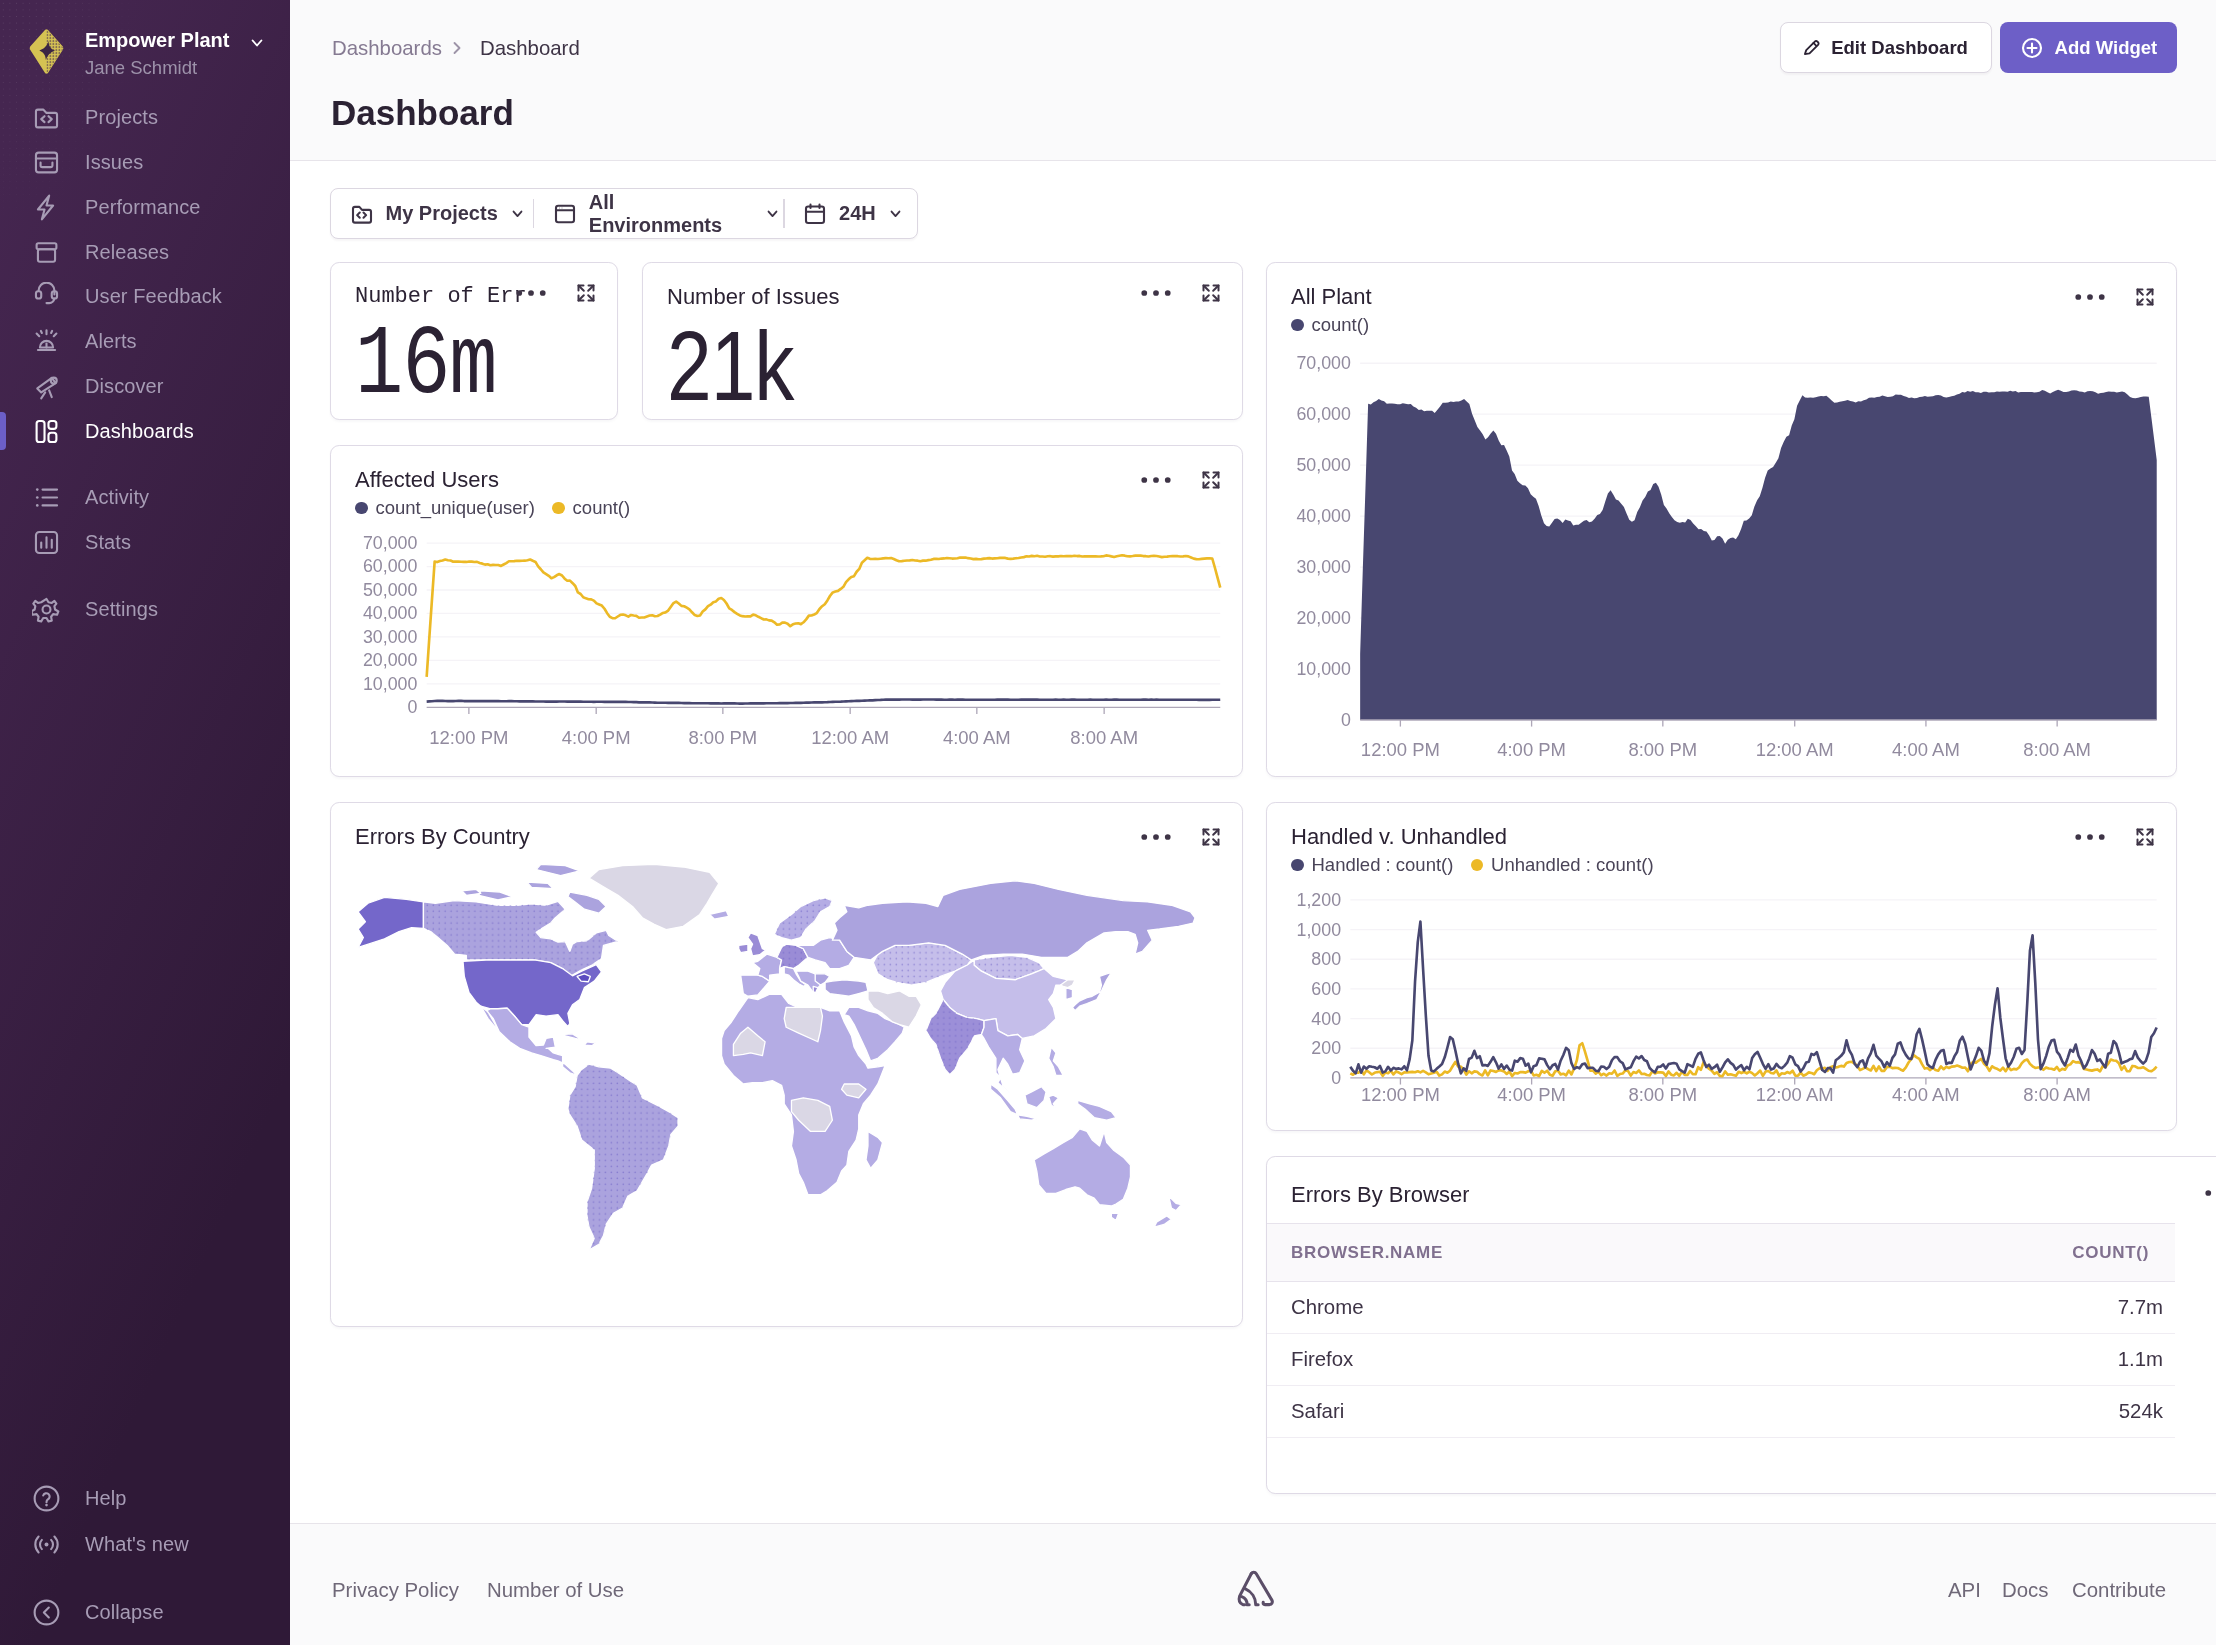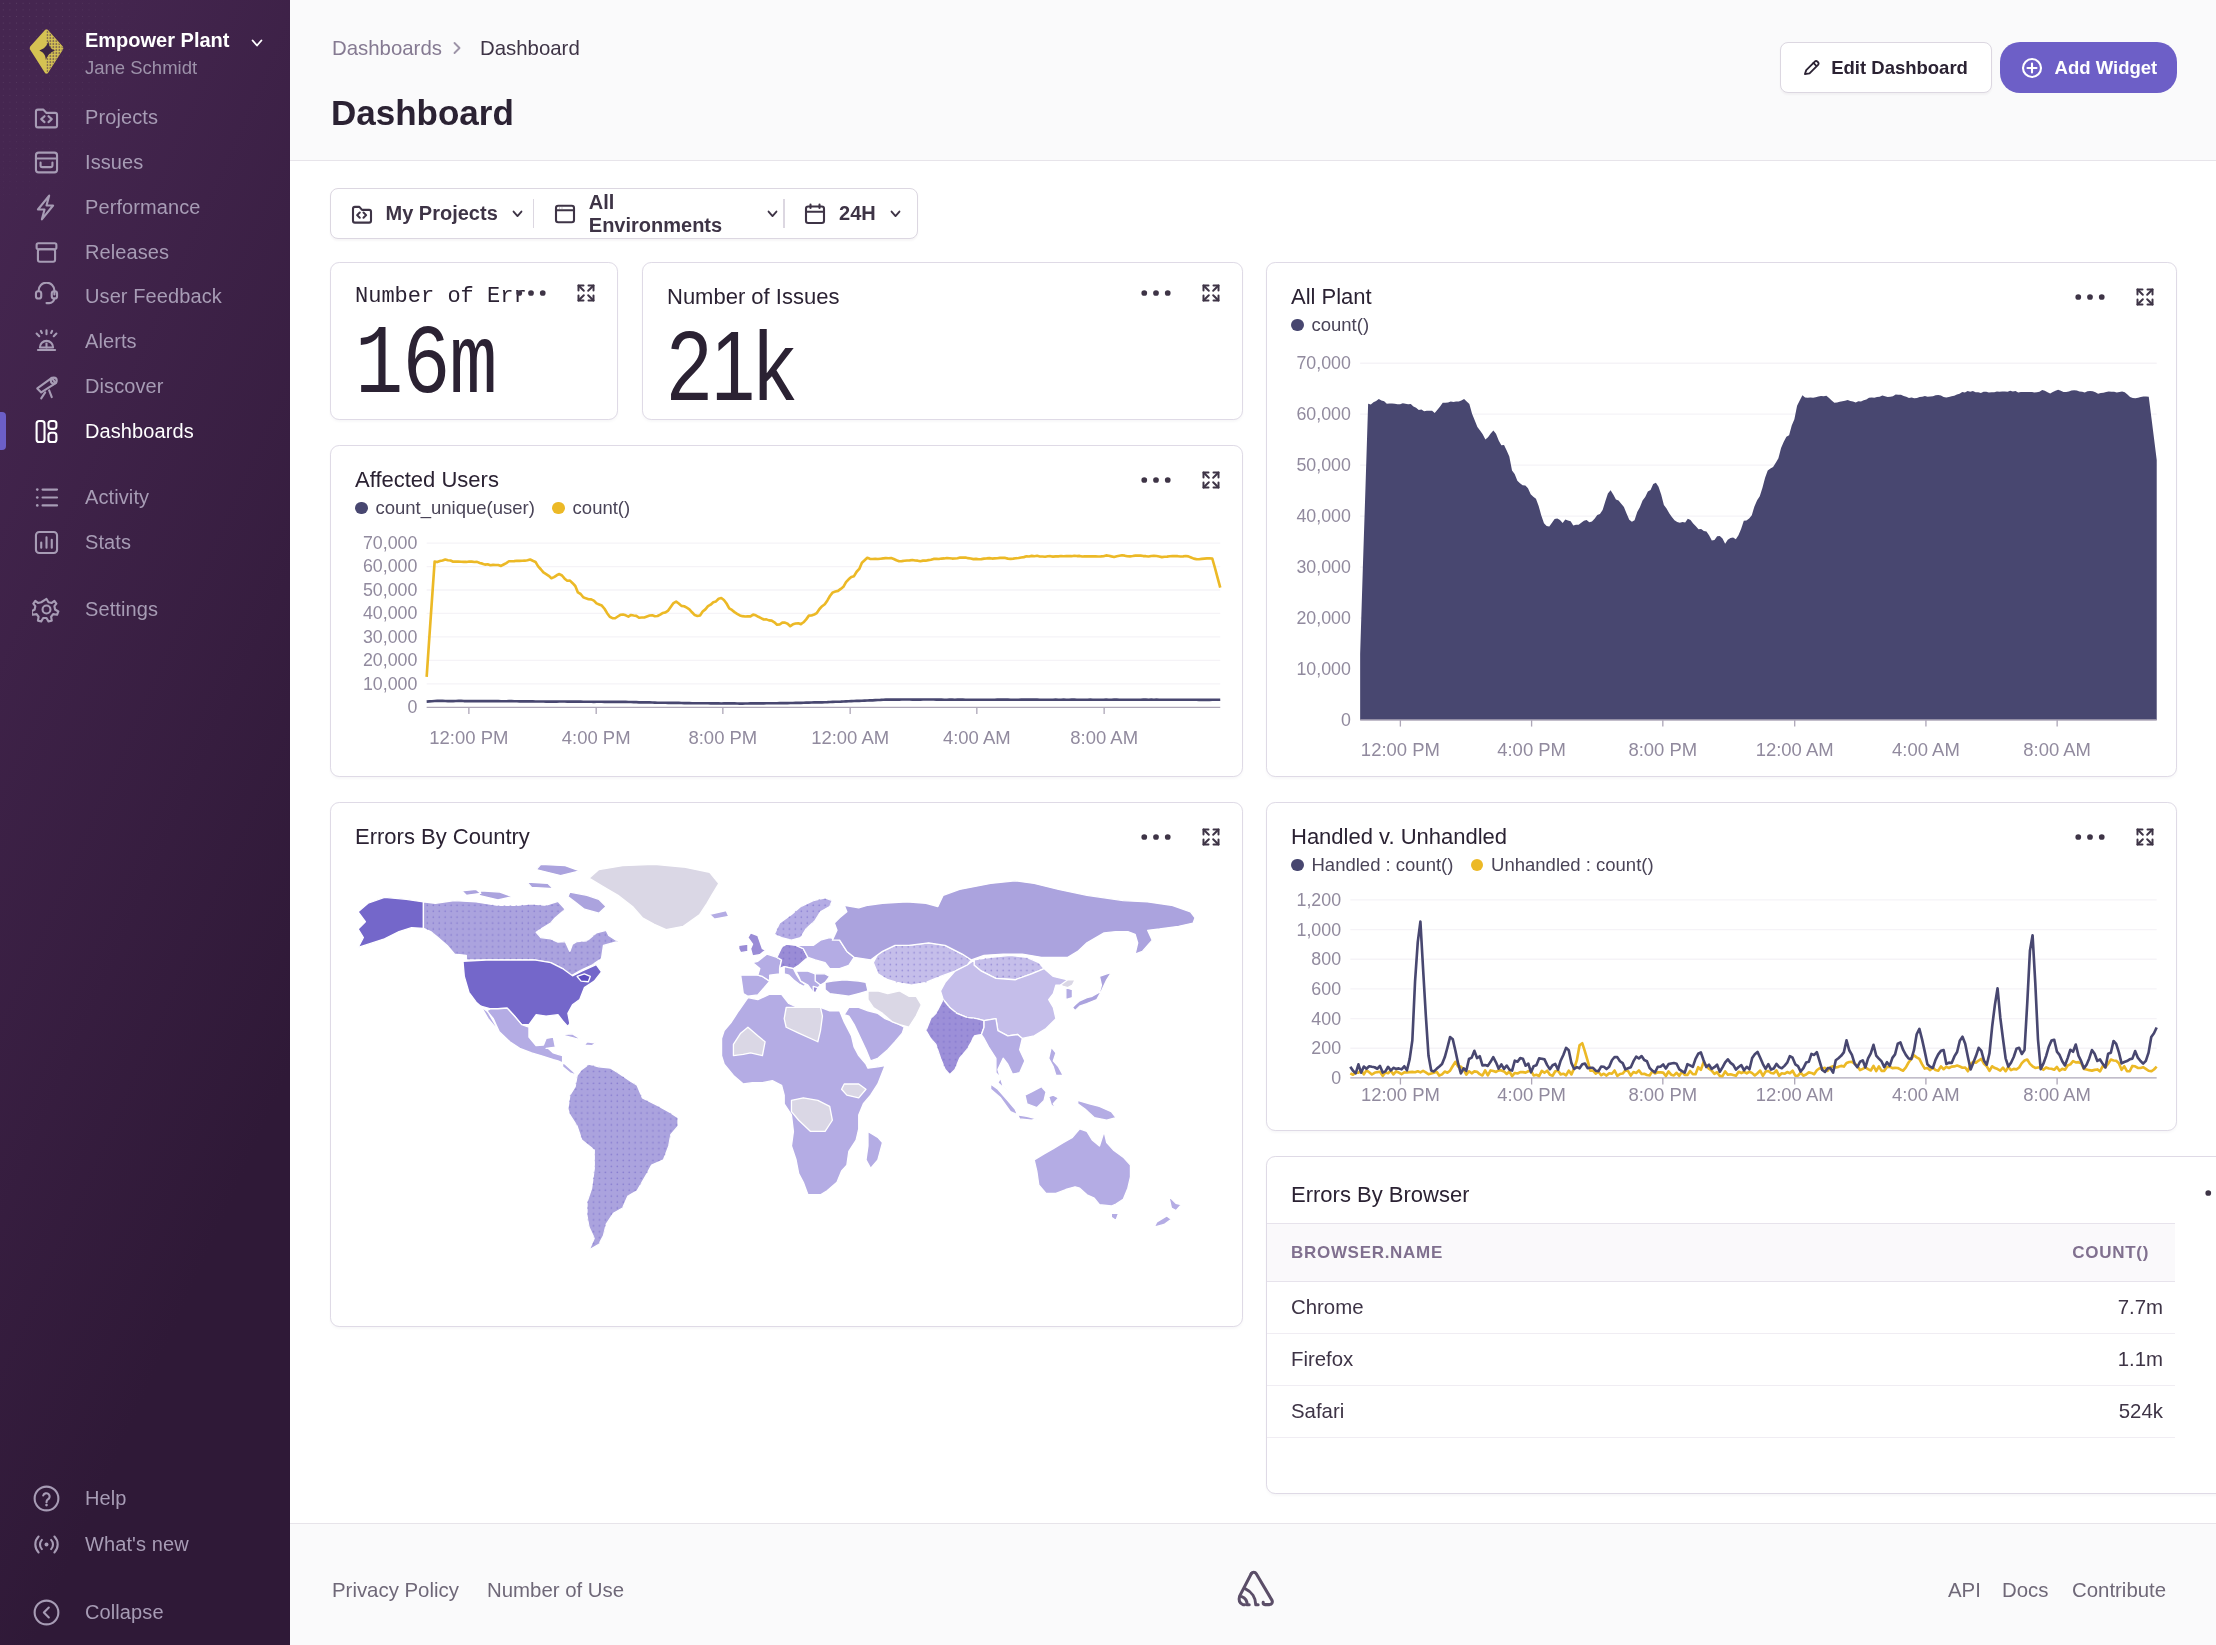--- a/index.html
+++ b/index.html
@@ -13,21 +13,21 @@
 #sidedots { position:absolute; left:0; top:0; width:290px; height:422px;
   background-image:radial-gradient(rgba(255,255,255,0.13) 0.7px, transparent 0.8px);
   background-size:6.6px 6.6px;
   -webkit-mask-image:radial-gradient(ellipse 237px 369px at 0% 0%, #000 0%, rgba(0,0,0,0.45) 42%, transparent 62%);
   mask-image:radial-gradient(ellipse 237px 369px at 0% 0%, #000 0%, rgba(0,0,0,0.45) 42%, transparent 62%); }
 #orgname { position:absolute; left:85px; top:29px; color:#fff; font-size:20px; font-weight:bold; }
 #orgsub { position:absolute; left:85px; top:57px; color:#9d92aa; font-size:18.5px; }
 #orglogo { position:absolute; left:28px; top:28px; }
 #orgchev { position:absolute; left:247px; top:33px; }
 #header { position:absolute; left:290px; top:0; width:1926px; height:161px; background:#fafafb; border-bottom:1.3px solid #e7e4ea; }
-.btn { position:absolute; top:22.4px; height:51px; border-radius:8px; font-size:18.5px; font-weight:bold; display:flex; align-items:center;margin-top:20px; }
+.btn { position:absolute; top:22.4px; height:51px; border-radius:8px; font-size:18.5px; font-weight:bold; display:flex; align-items:center; }
 #btn-edit { left:1780px; width:212px; background:#fff; border:1.3px solid #dcd7e1; color:#2b2233; box-shadow:0 1.3px 2px rgba(43,34,51,0.04); }
 #btn-add { left:2000px; width:177px; background:#6d5fc7; color:#fff; }
 #filterbar { position:absolute; left:330px; top:188px; width:588px; height:51px; background:#fff; border:1.3px solid #dcd7e1; border-radius:8px; display:flex; align-items:center; box-shadow:0 1.3px 2px rgba(43,34,51,0.04); }
 .fseg { height:100%; display:flex; align-items:center; font-size:20px; font-weight:bold; color:#3e3446; }
 .card { position:absolute; background:#fff; border:1.3px solid #dfdae6; border-radius:9.2px; box-shadow:0 1.3px 2.6px rgba(43,34,51,0.03); }
 .ctitle { position:absolute; left:24px; top:21px; font-size:22px; color:#2b2233; white-space:nowrap; overflow:hidden; }
 .cicons { position:absolute; right:21px; display:flex; align-items:center; }
 .cicons .expwrap { margin-left:30px; display:inline-flex; }
 .bignum { position:absolute; left:24px; top:47px; font-size:98px; color:#2b2233; letter-spacing:-1.3px; transform:scaleX(0.82); transform-origin:0 0; }
 .legend { position:absolute; left:24px; top:51px; font-size:18.5px; color:#4a4458; display:flex; align-items:center; gap:8px; }
@@ -181,21 +181,21 @@
   <div style="position:absolute;left:41px;top:93px;font-size:35px;font-weight:bold;color:#2b2233;">Dashboard</div>
   <div class="btn" id="btn-edit" style="left:1490px;">
         <span style="margin-left:20px;display:inline-flex">
           <svg width="21" height="21" viewBox="0 0 32 32" xmlns="http://www.w3.org/2000/svg" style="vertical-align:middle">
             <path d="M6 26 L8 20 L21 7 a2.8 2.8 0 0 1 4 0 l1 1 a2.8 2.8 0 0 1 0 4 L13 25 L6 26 Z" stroke="#2b2233" stroke-width="2.8" fill="none" stroke-linecap="round" stroke-linejoin="round"></path>
             <path d="M19 9 L23 13" stroke="#2b2233" stroke-width="2.8" fill="none" stroke-linecap="round" stroke-linejoin="round"></path>
           </svg>
         </span>
         <span style="margin-left:9.2px">Edit Dashboard</span>
       </div>
-  <div class="btn" id="btn-add" style="left:1710px;border-radius:20px;">
+  <div class="btn" id="btn-add" style="left:1710px;">
         <span style="margin-left:20px;display:inline-flex">
           <svg width="24" height="24" viewBox="0 0 32 32" xmlns="http://www.w3.org/2000/svg" style="vertical-align:middle">
             <circle cx="16" cy="16" r="12" stroke="#ffffff" stroke-width="2.8" fill="none" stroke-linecap="round" stroke-linejoin="round"></circle>
             <path d="M16 10 V22 M10 16 H22" stroke="#ffffff" stroke-width="2.8" fill="none" stroke-linecap="round" stroke-linejoin="round"></path>
           </svg>
         </span>
         <span style="margin-left:10.6px">Add Widget</span>
       </div>
 </div>
 

